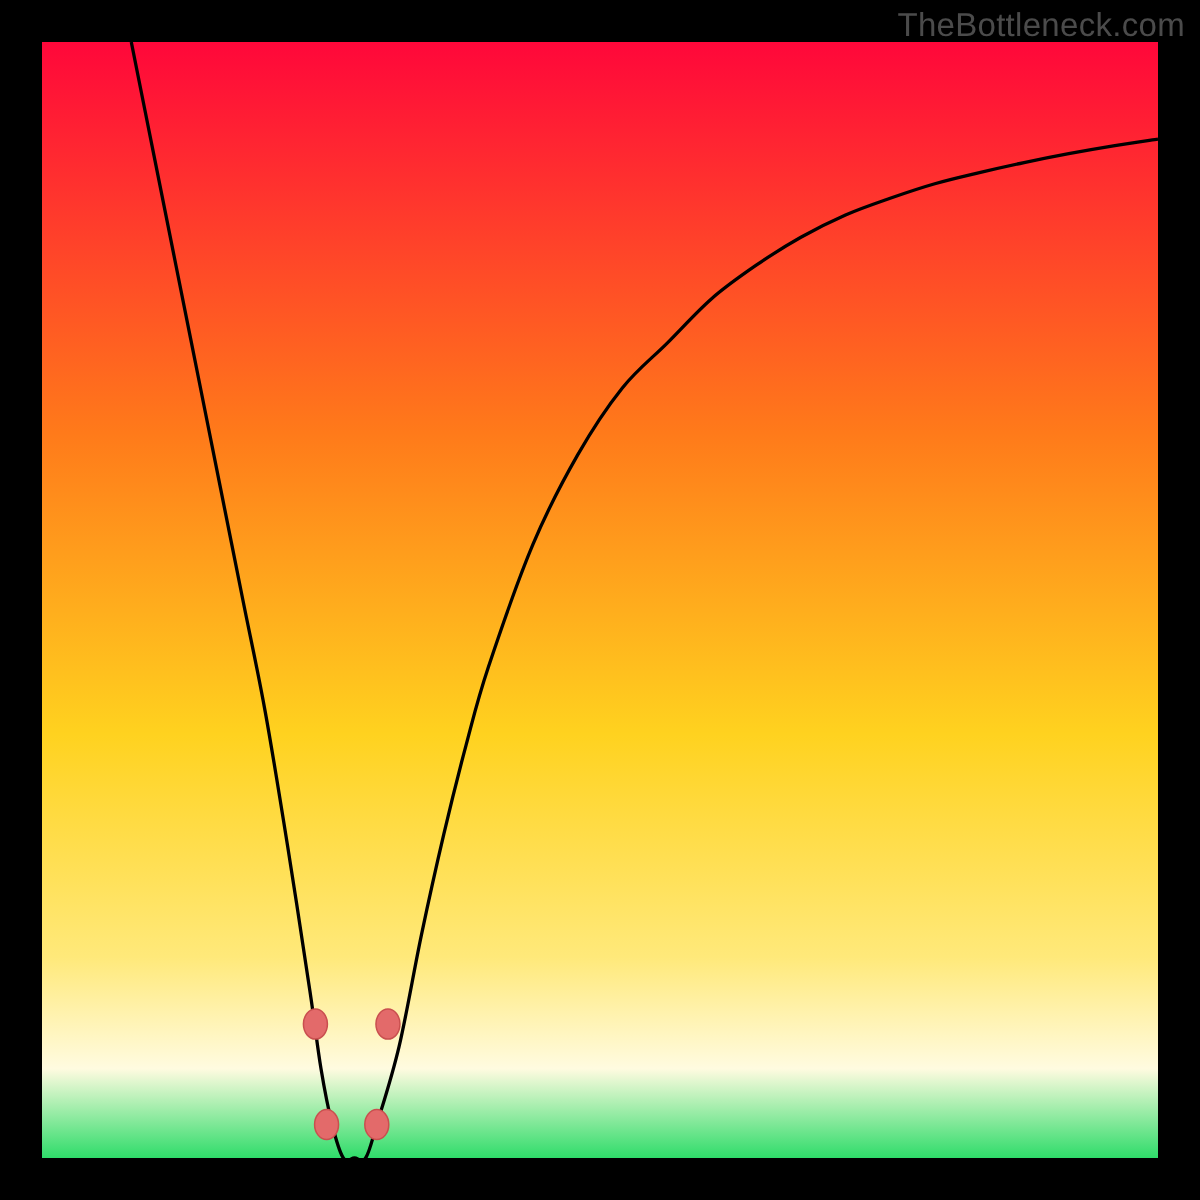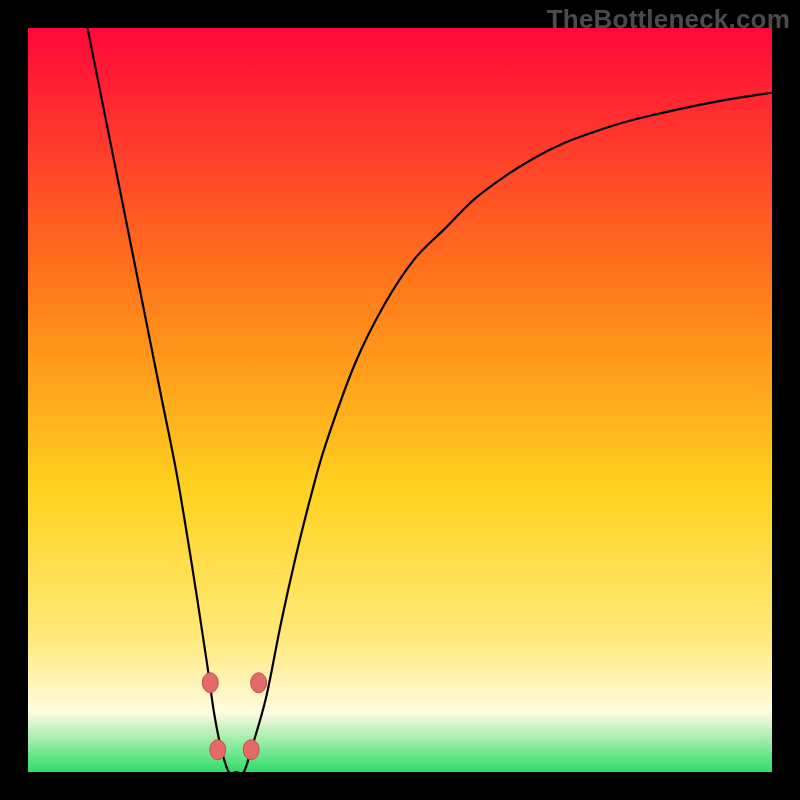--- a/index.html
+++ b/index.html
@@ -24,22 +24,22 @@
     left: 0;
     top: 0;
     width: 744px;
     height: 744px;
   }
   .watermark {
     position: absolute;
     top: 4px;
     right: 10px;
     color: #4b4b4b;
-    font-size: 26px;
-    font-weight: 700;
+    font-size: 22px;
+    font-weight: 400;
     letter-spacing: 0.2px;
     user-select: none;
   }
   svg { display: block; }
 </style>
 </head>
 <body>
 
 <div class="watermark">TheBottleneck.com</div>
 

